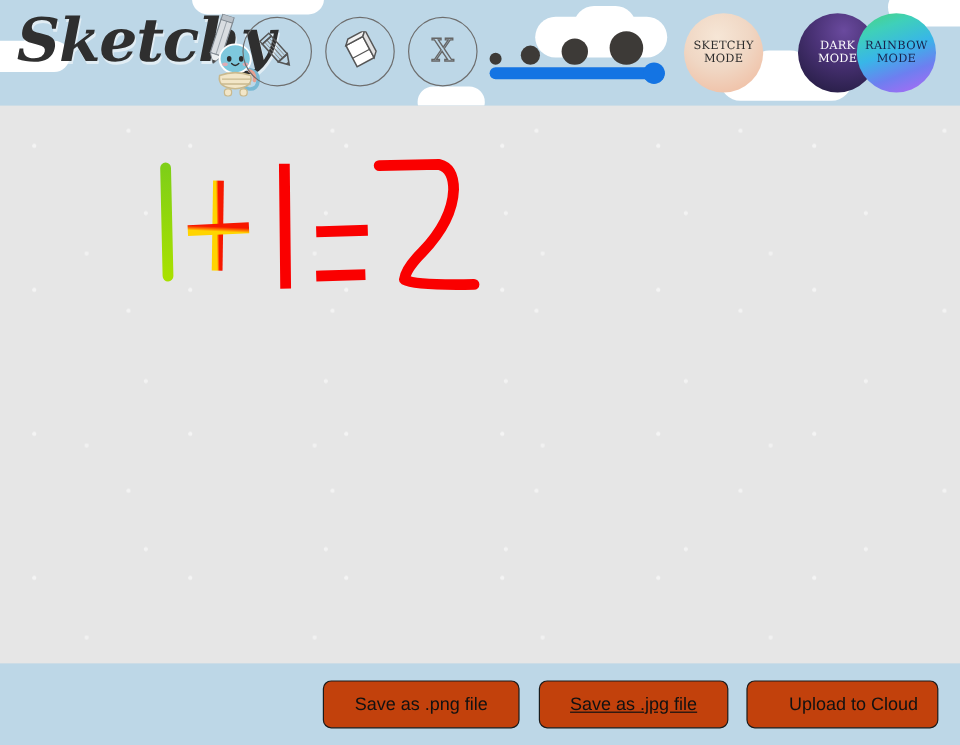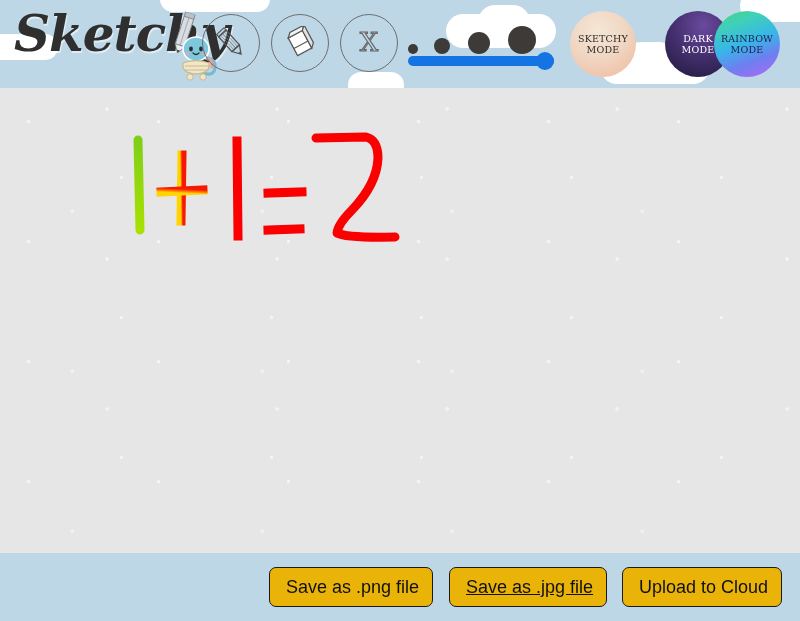--- a/index.html
+++ b/index.html
@@ -181,33 +181,33 @@
   #footer {
     position: absolute;
     left: 0; top: 553px;
     width: 800px; height: 68px;
     background: #bdd7e7;
   }
   .foot-btn {
     position: absolute;
     top: 14px;
     height: 40px;
-    background: #eab308;
+    background: #c2410c;
     border: 1.6px solid #1a1a1a;
     border-radius: 7px;
     font-family: "Liberation Sans", sans-serif;
-    font-size: 18px;
+    font-size: 15px;
     color: #111111;
     cursor: pointer;
     padding: 0 16px;
     white-space: nowrap;
   }
   #btn-png { left: 269px; width: 164px; }
   #btn-jpg { left: 449px; width: 158px; text-decoration: underline; }
-  #btn-cloud { left: 622px; width: 160px; }
+  #btn-cloud { left: 622px; width: 160px; text-align: right; }
 </style>
 </head>
 <body>
 
 <div id="app">
 
   <div id="header">
 
     <div class="cloud" style="left:-20px; top:34px; width:78px; height:26px; border-radius:14px;"></div>
     <div class="cloud" style="left:160px; top:-14px; width:110px; height:26px; border-radius:14px;"></div>

